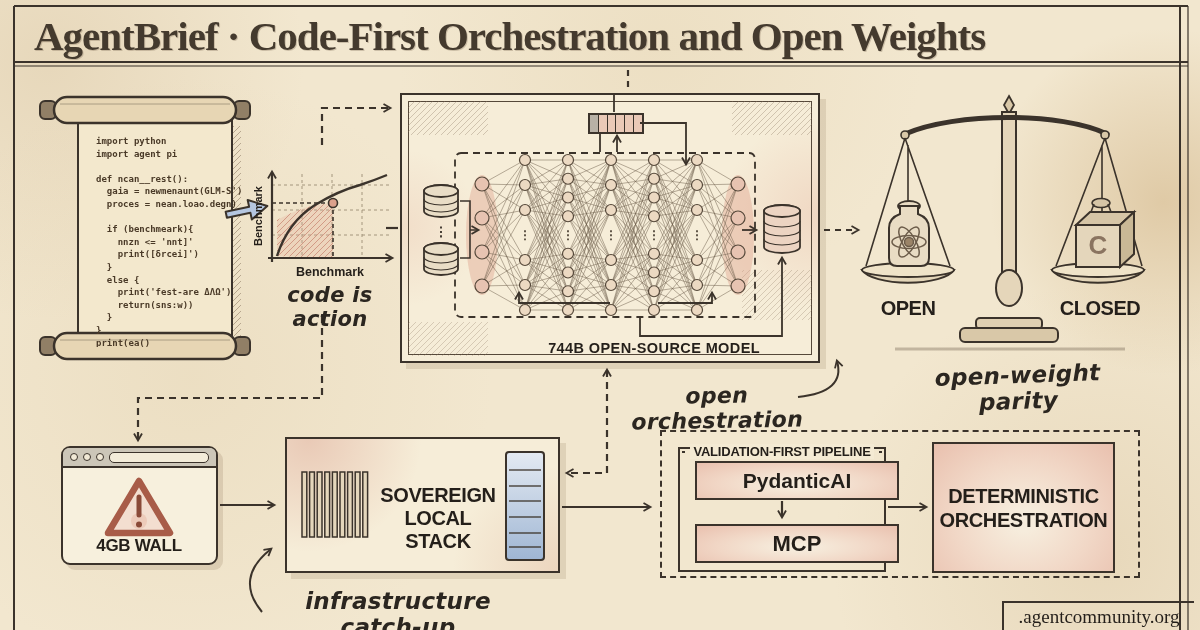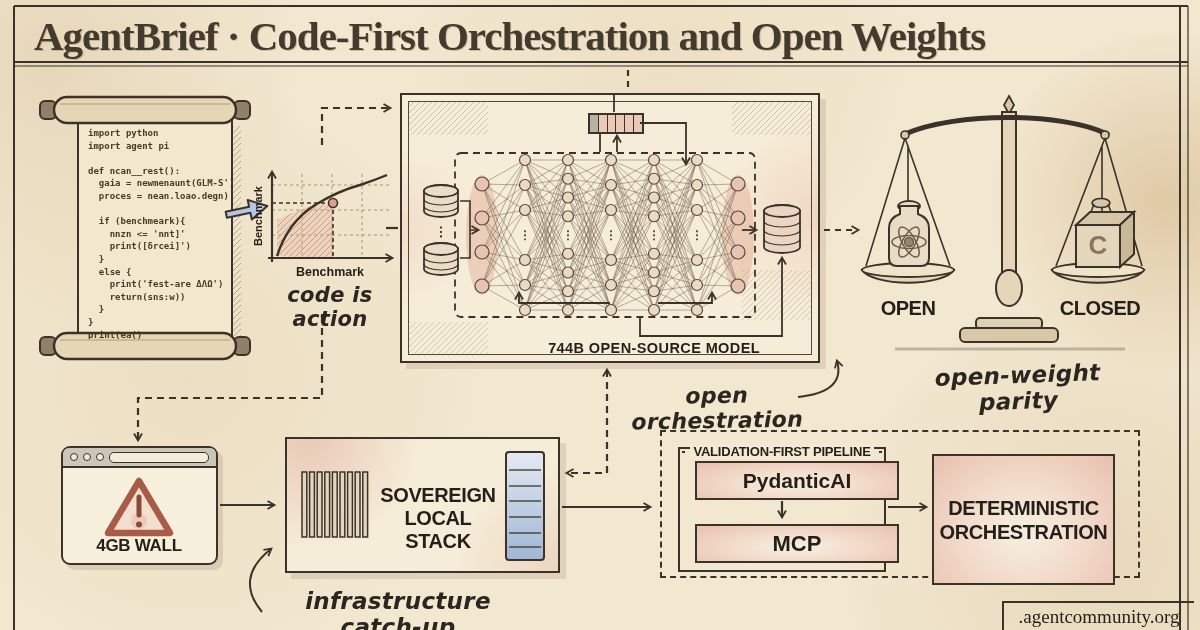--- a/index.html
+++ b/index.html
@@ -20,21 +20,21 @@
 
   .page-title{
     left:34px;top:12px;width:1130px;height:48px;
     font-family:"Liberation Serif",serif;font-weight:bold;font-size:41px;
     letter-spacing:-1px;color:#443a2e;text-shadow:1px 1px 0 rgba(90,70,50,.25);
     white-space:nowrap;
   }
 
   
   .code{
-    left:88px;top:127px;width:146px;height:212px;margin:0;
+    left:88px;top:127px;width:146px;height:212px;margin:8px;
     font-family:"DejaVu Sans Mono",monospace;font-size:9px;line-height:12.6px;
     color:#4a3a28;font-weight:bold;white-space:pre;overflow:hidden;
   }
 
   .hand{
     font-family:"DejaVu Sans",sans-serif;font-style:italic;font-weight:600;
     color:#2b2620;text-align:center;letter-spacing:.3px;
   }
 
   .gaia-title{left:250px;top:145px;width:150px;text-align:center;
@@ -90,21 +90,21 @@
   .pipe-group-label{left:682px;top:444px;width:200px;display:flex;align-items:center;justify-content:flex-start;gap:5px;}
   .pipe-group-label .txt{background:#f4ead3;padding:0 3px;font-size:13px;font-weight:bold;
     letter-spacing:-.2px;color:#241f1a;white-space:nowrap;}
   .pipe-group-label .tick{width:10px;border-top:2px solid #3b332b;height:0;}
   .pink-box{box-sizing:border-box;border:2px solid #3b332b;display:flex;align-items:center;justify-content:center;
     background:radial-gradient(ellipse at 50% 60%, #f6ecdc 10%, #f1d7c6 55%, #e9c0ae 100%);
     font-weight:bold;color:#241f1a;}
   .bx-pydantic{left:695px;top:461px;width:204px;height:39px;font-size:21px;}
   .bx-mcp{left:695px;top:524px;width:204px;height:39px;font-size:22px;}
   .bx-det{left:932px;top:442px;width:183px;height:131px;font-size:20px;line-height:24px;
-    text-align:center;letter-spacing:-.4px;flex-direction:column;margin-top:12px;}
+    text-align:center;letter-spacing:-.4px;flex-direction:column;}
 
   .footer-box{left:1002px;top:601px;width:192px;height:29px;box-sizing:border-box;
     border-top:2.5px solid #3b332b;border-left:2.5px solid #3b332b;
     display:flex;align-items:center;justify-content:center;
     font-family:"Liberation Serif",serif;font-size:19px;color:#241f1a;}
 
   .svg-label{font-family:"Liberation Sans",sans-serif;font-weight:bold;fill:#241f1a;}
 </style>
 </head>
 <body>

